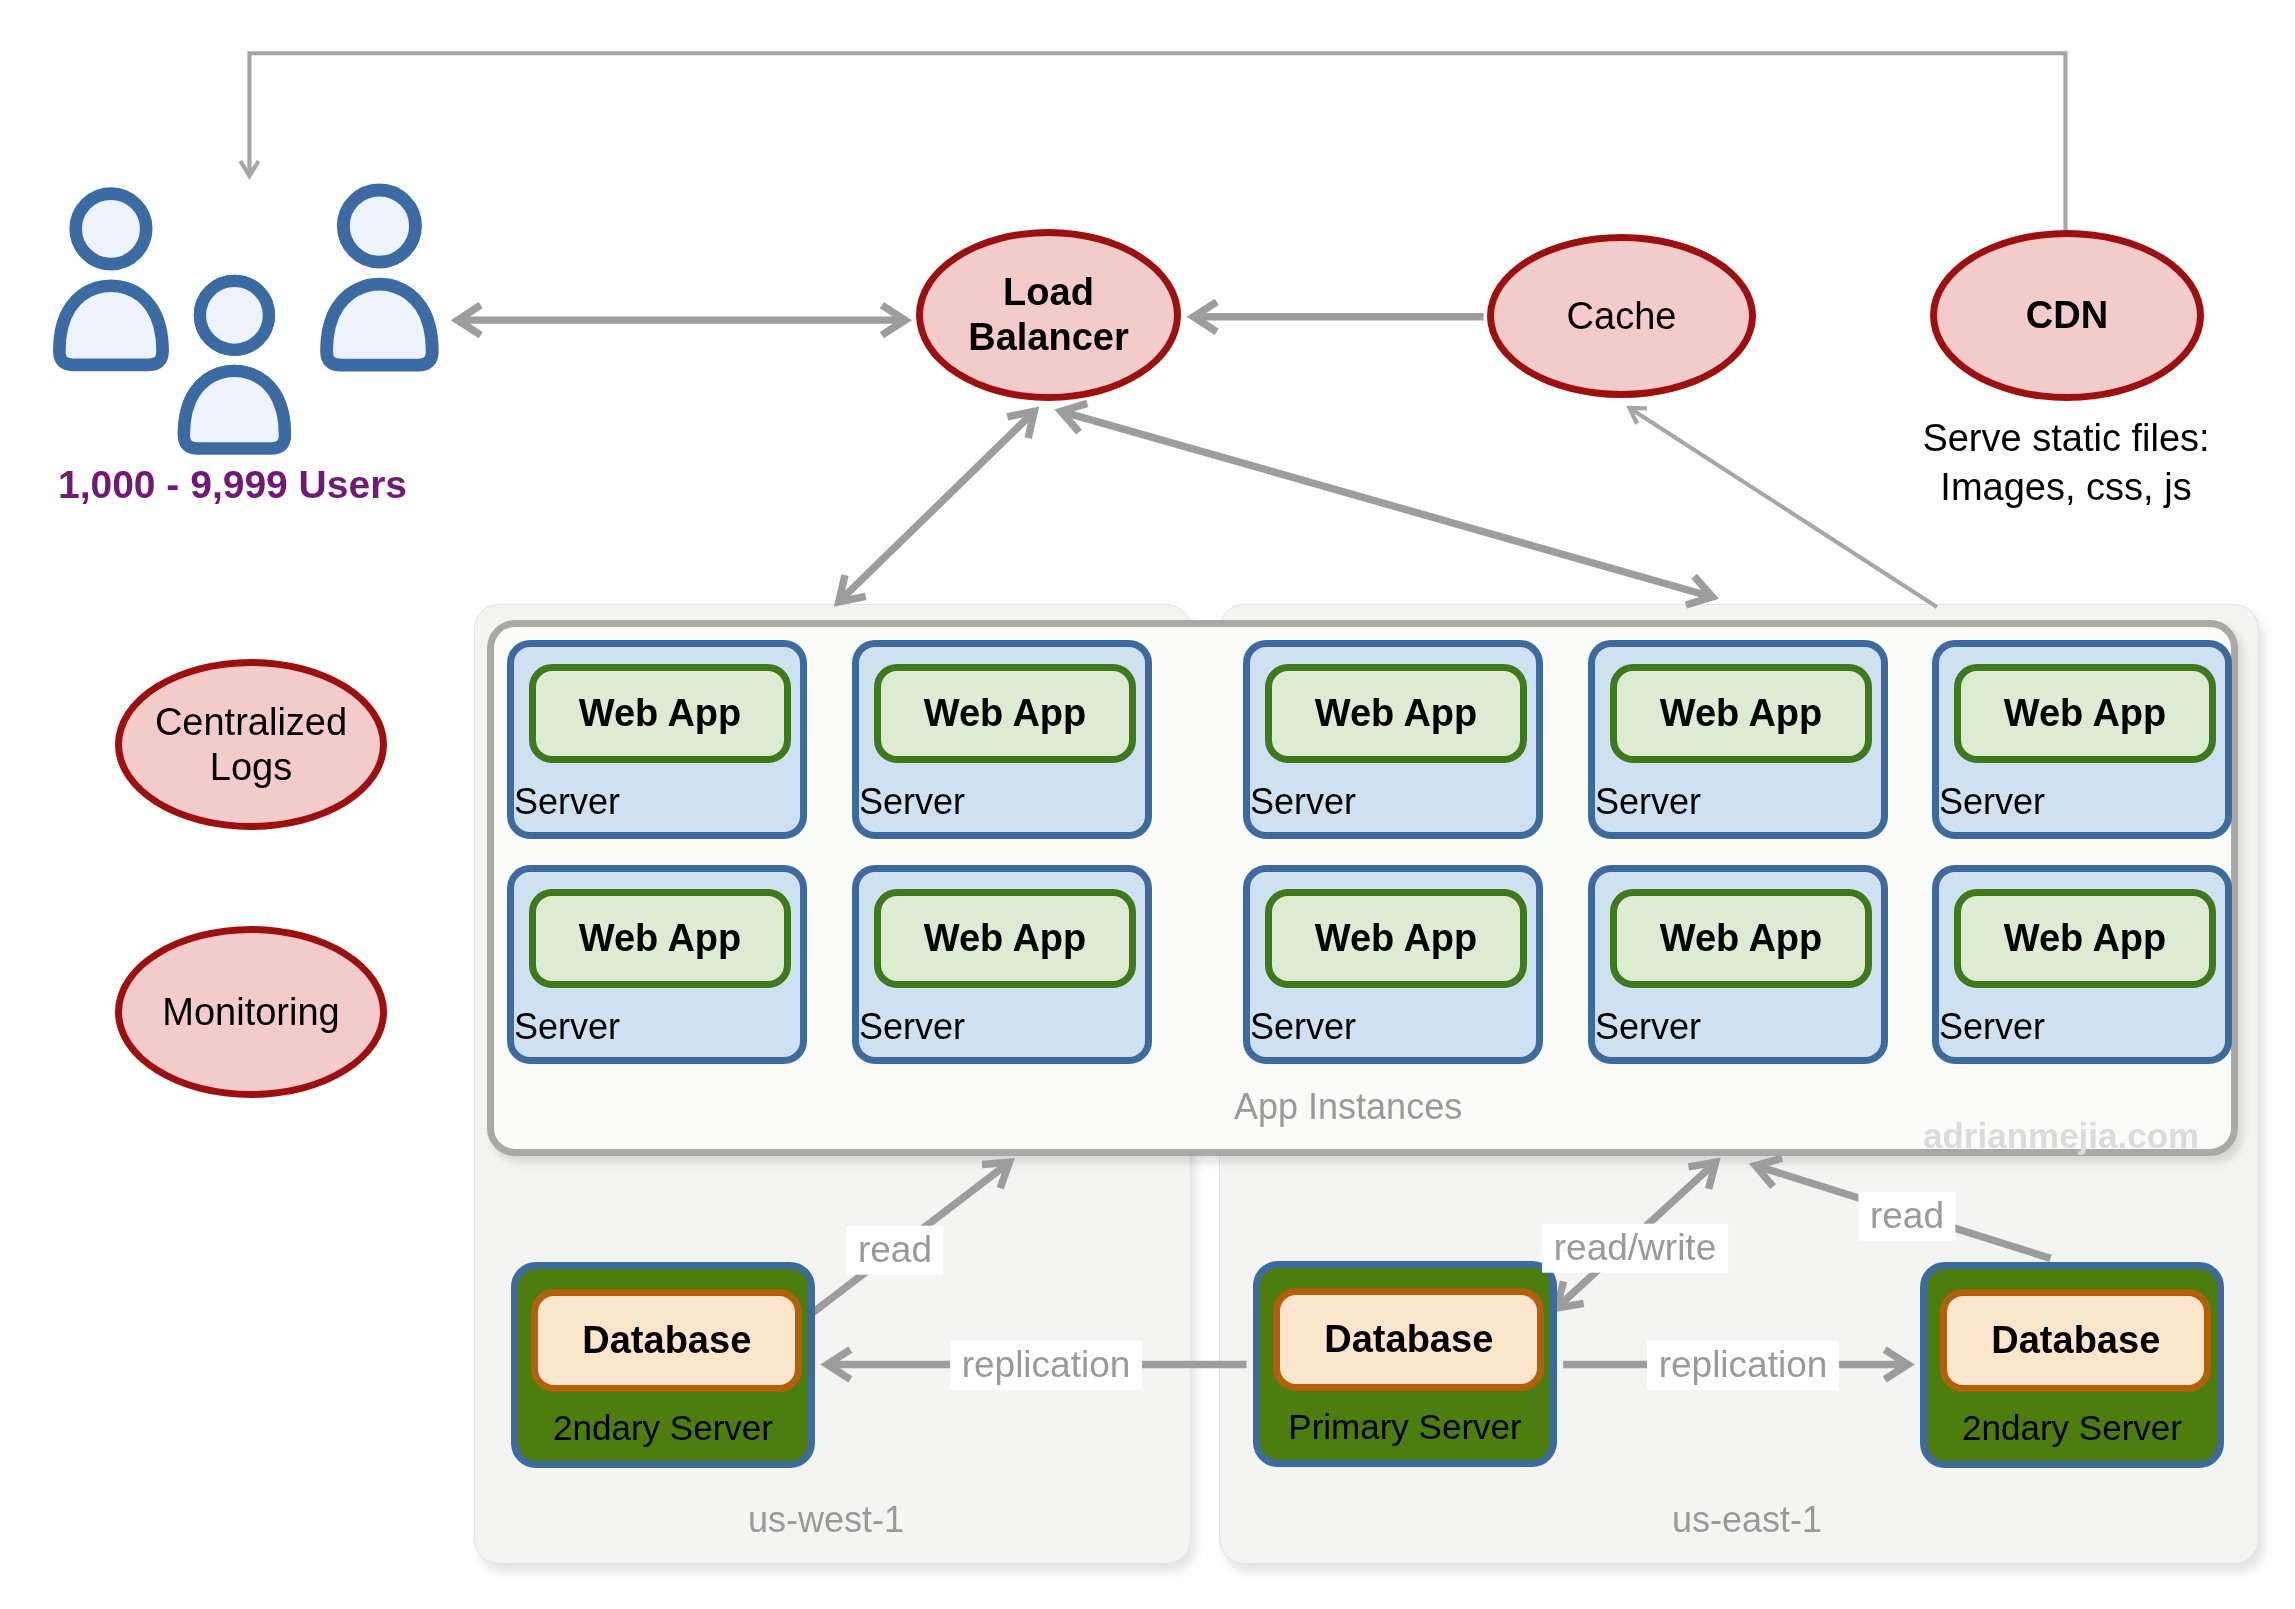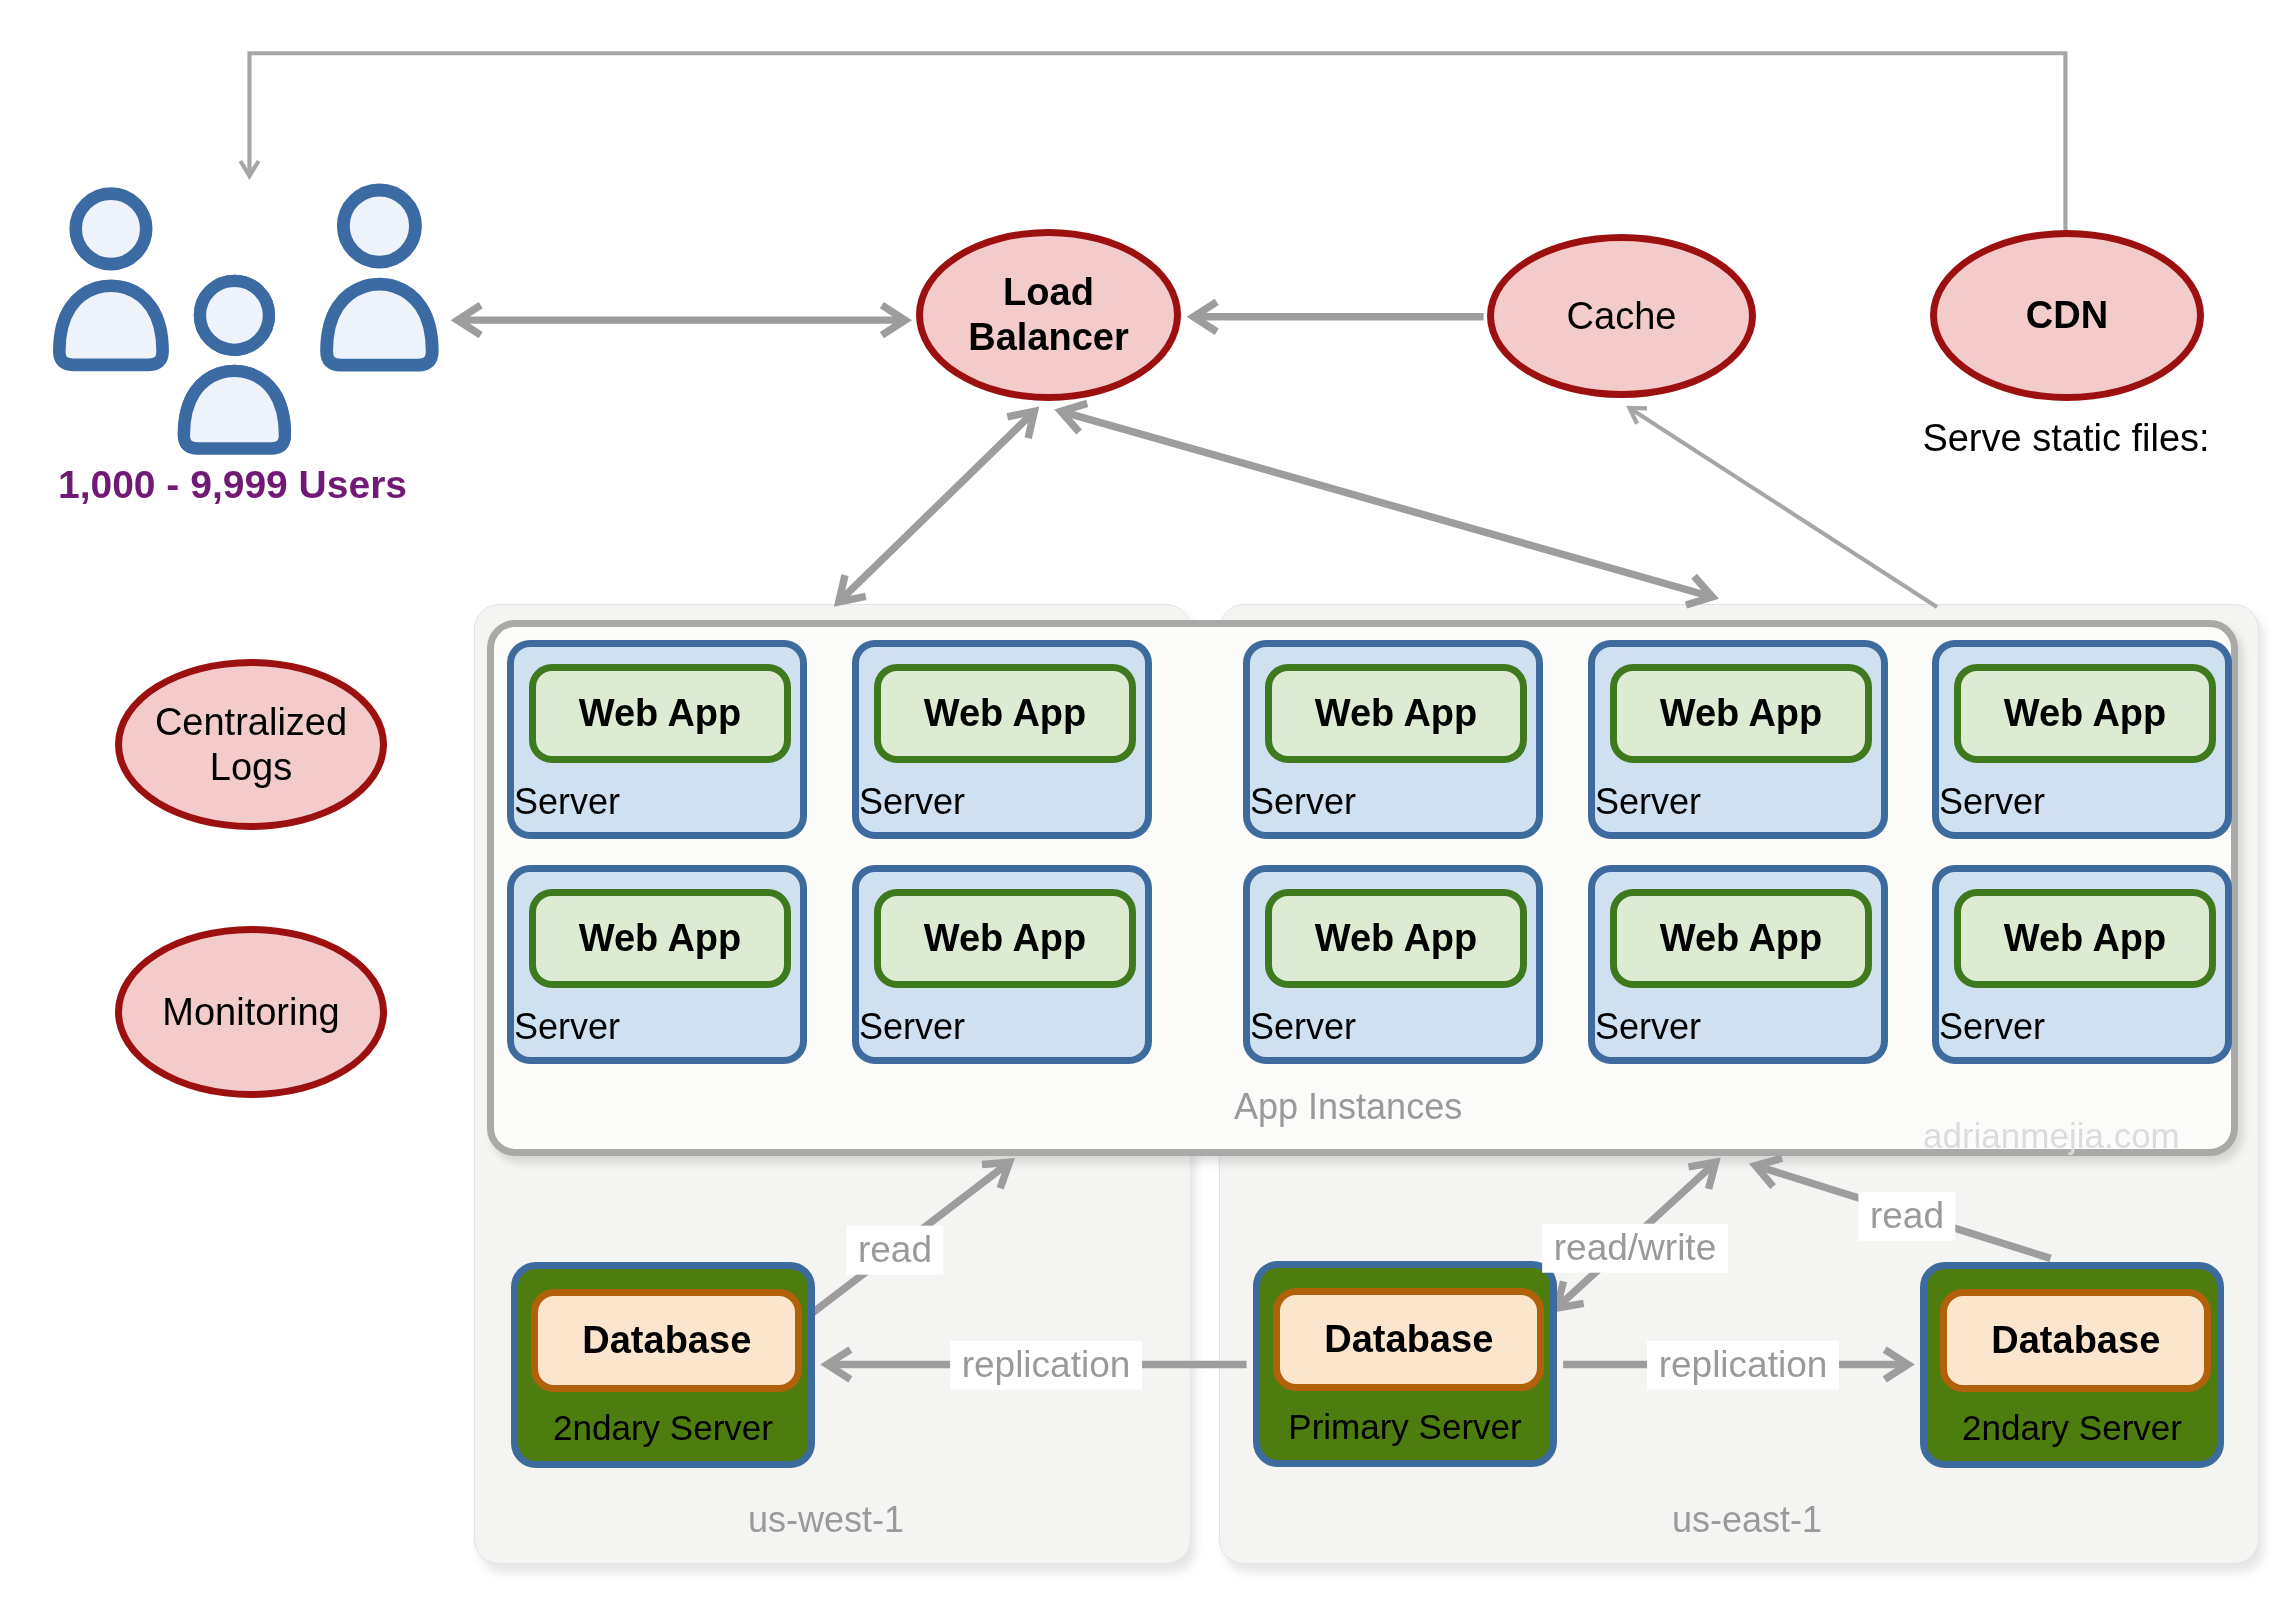--- a/index.html
+++ b/index.html
@@ -9,21 +9,21 @@
   
   .region{position:absolute;background:#f4f4f2;border:1.7px solid #e3e3e1;border-radius:25px;
           box-shadow:5px 8.3px 10px rgba(0,0,0,0.10);}
   .region-label{position:absolute;width:348px;text-align:center;color:#9a9a9a;font-size:36px;}
 
   
   #app-container{position:absolute;left:487px;top:620px;width:1751px;height:536px;
     background:#fbfbfa;border:7.5px solid #a9a9a7;border-radius:28px;box-sizing:border-box;
     box-shadow:5px 6.6px 8.3px rgba(0,0,0,0.12);}
   #app-instances-label{position:absolute;left:1234px;top:1086px;color:#9a9a9a;font-size:36px;}
-  #watermark{position:absolute;left:1923px;top:1116px;color:#dbdbdb;font-size:35px;}
+  #watermark{position:absolute;left:1923px;top:1116px;color:#dbdbdb;font-size:35px;font-weight:bold;}
 
   
   .server-box{position:absolute;width:300px;height:199px;box-sizing:border-box;
     background:#cfe0f1;border:7.5px solid #3d6b9e;border-radius:23px;}
   .app-chip{position:absolute;left:15px;top:16.6px;width:262px;height:99px;box-sizing:border-box;
     background:#dcebd1;border:7.5px solid #3e7a1d;border-radius:23px;
     display:flex;align-items:center;justify-content:center;font-weight:bold;font-size:38px;color:#000;}
   .server-label{position:absolute;left:0;top:134px;width:100%;text-align:left;font-size:36px;color:#000;}
 
   
@@ -111,20 +111,21 @@
 
   <div class="ellipse" style="left:1487px;top:234px;width:269px;height:164px;">
     <span>Cache</span>
   </div>
 
   <div class="ellipse bold" style="left:1930px;top:230px;width:274px;height:171px;">
     <span>CDN</span>
   </div>
   <div id="cdn-caption">
     <div>Serve static files:</div>
+    <div>Images, css, js</div>
   </div>
 
   <div class="ellipse" style="left:115px;top:659px;width:272px;height:171px;">
     <span>Centralized</span>
     <span>Logs</span>
   </div>
 
   <div class="ellipse" style="left:115px;top:926px;width:272px;height:172px;">
     <span>Monitoring</span>
   </div>

